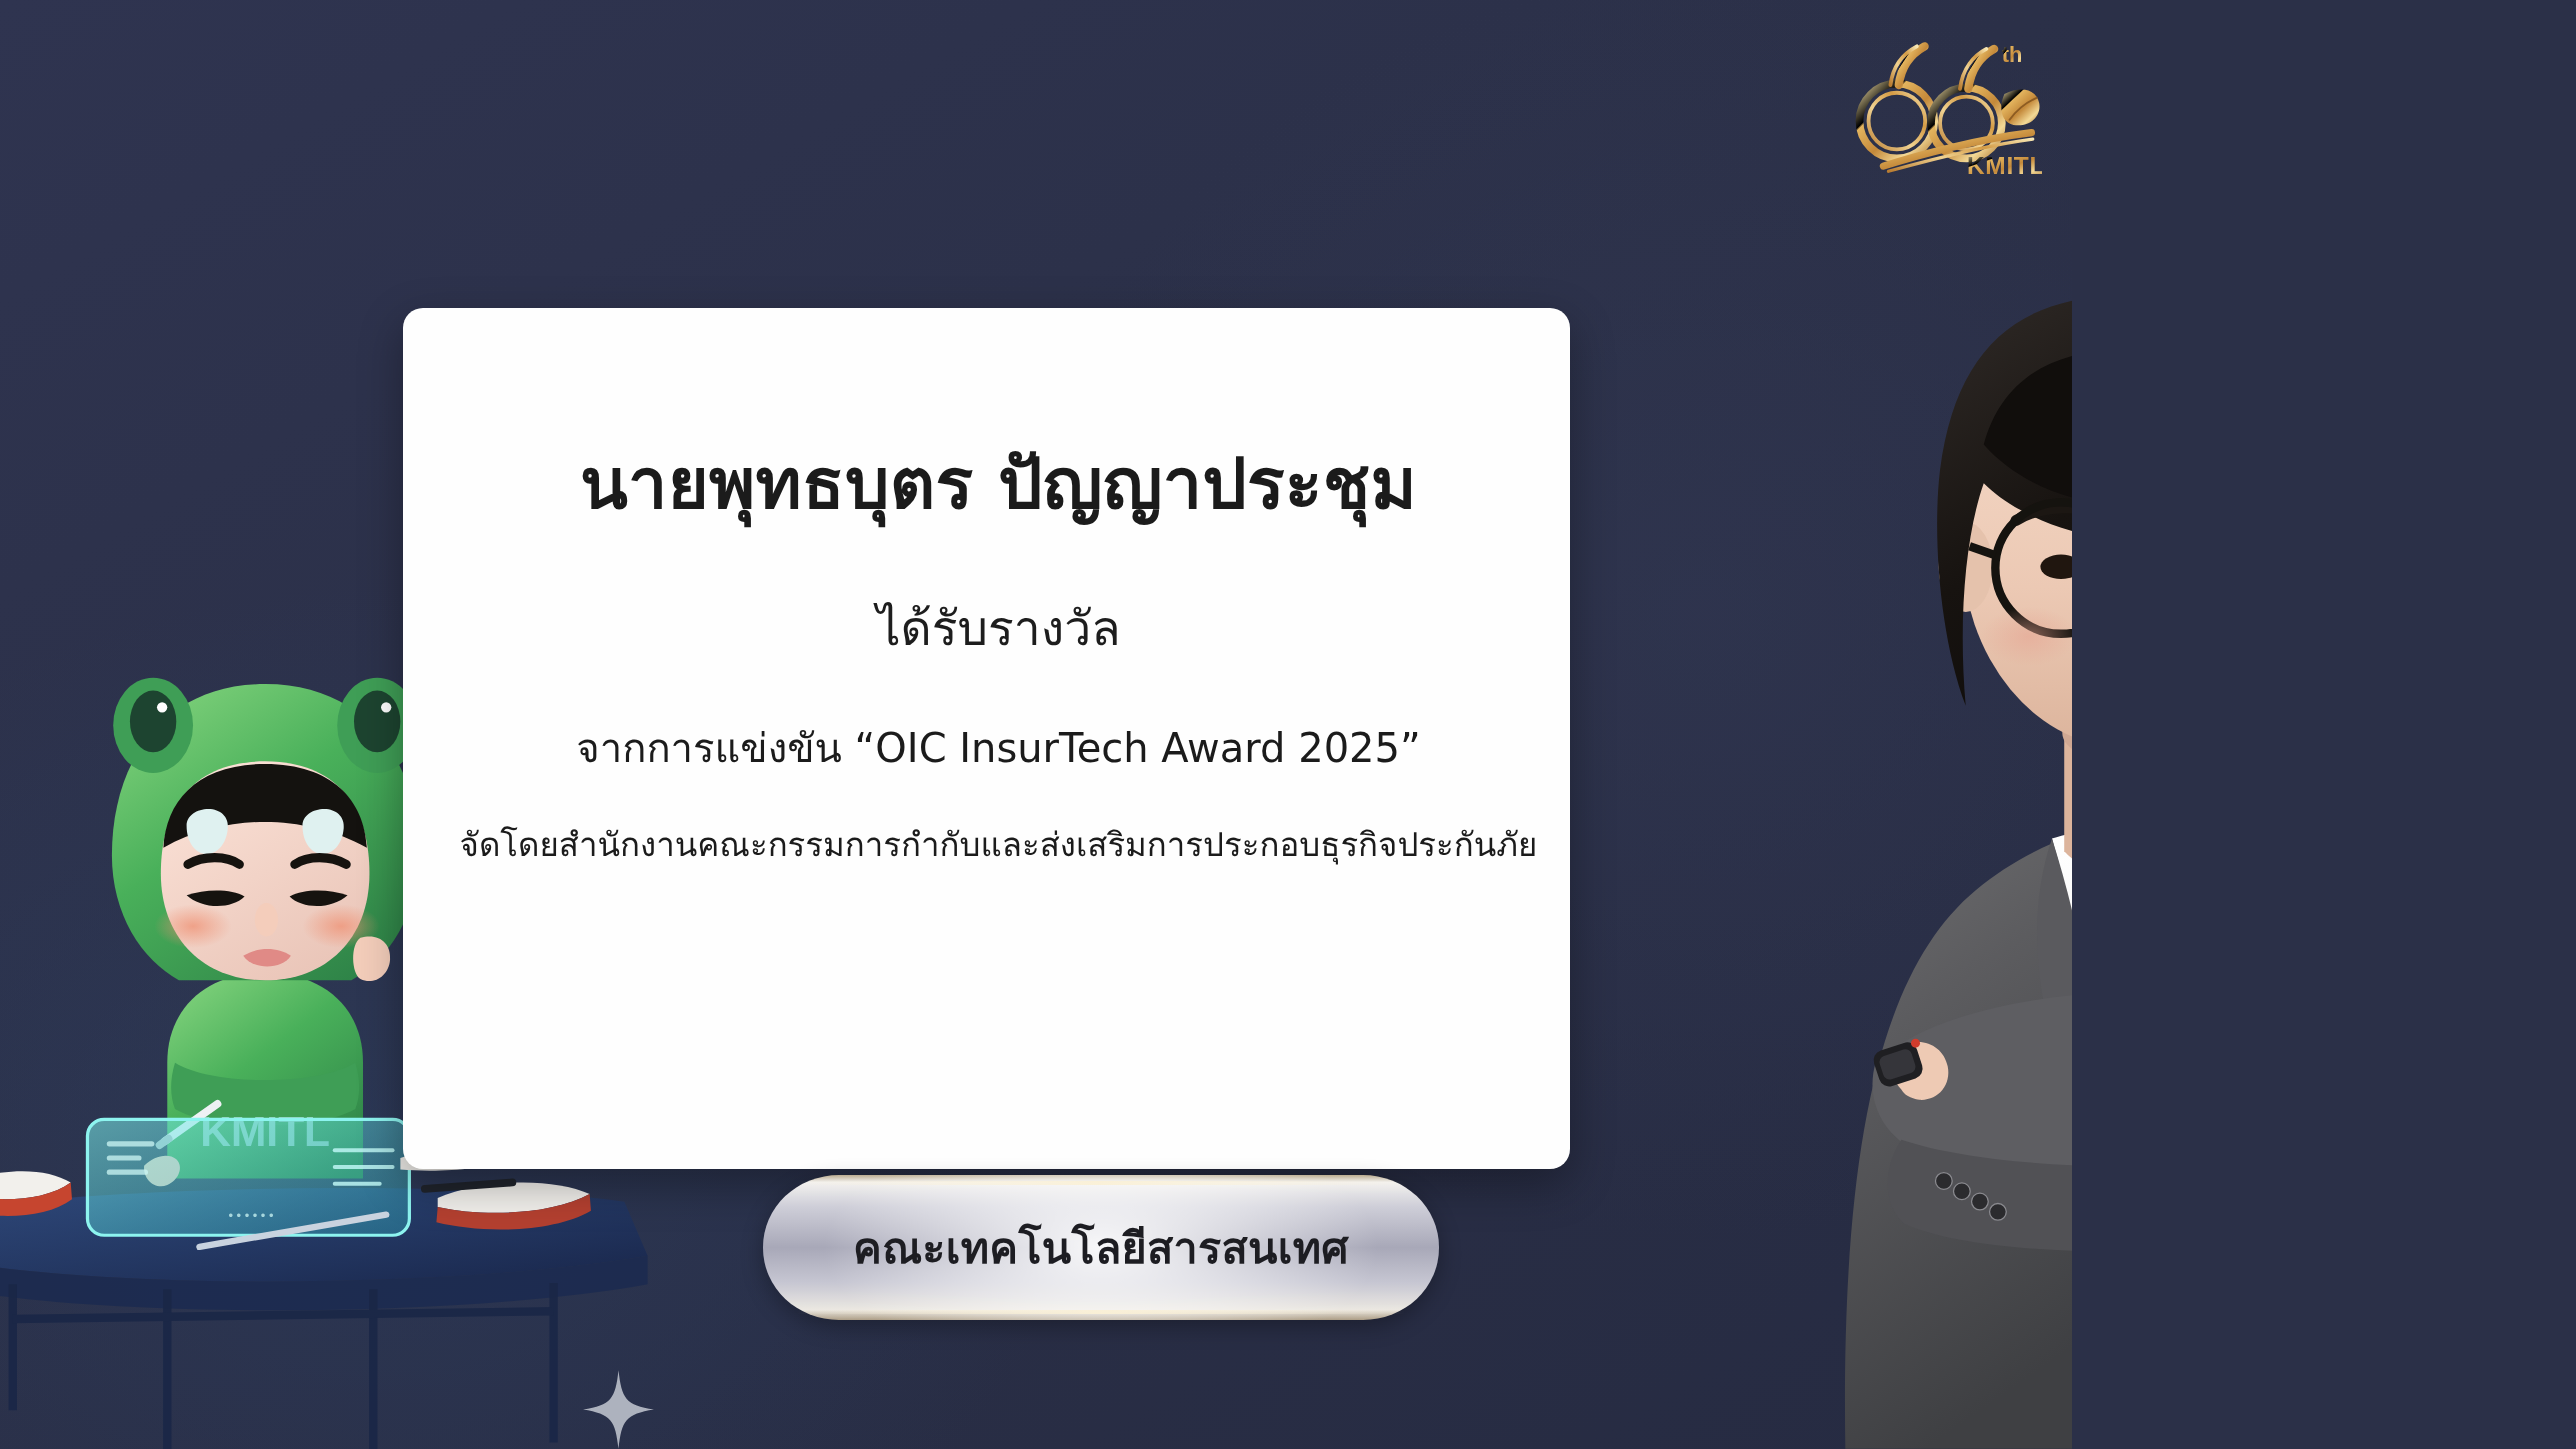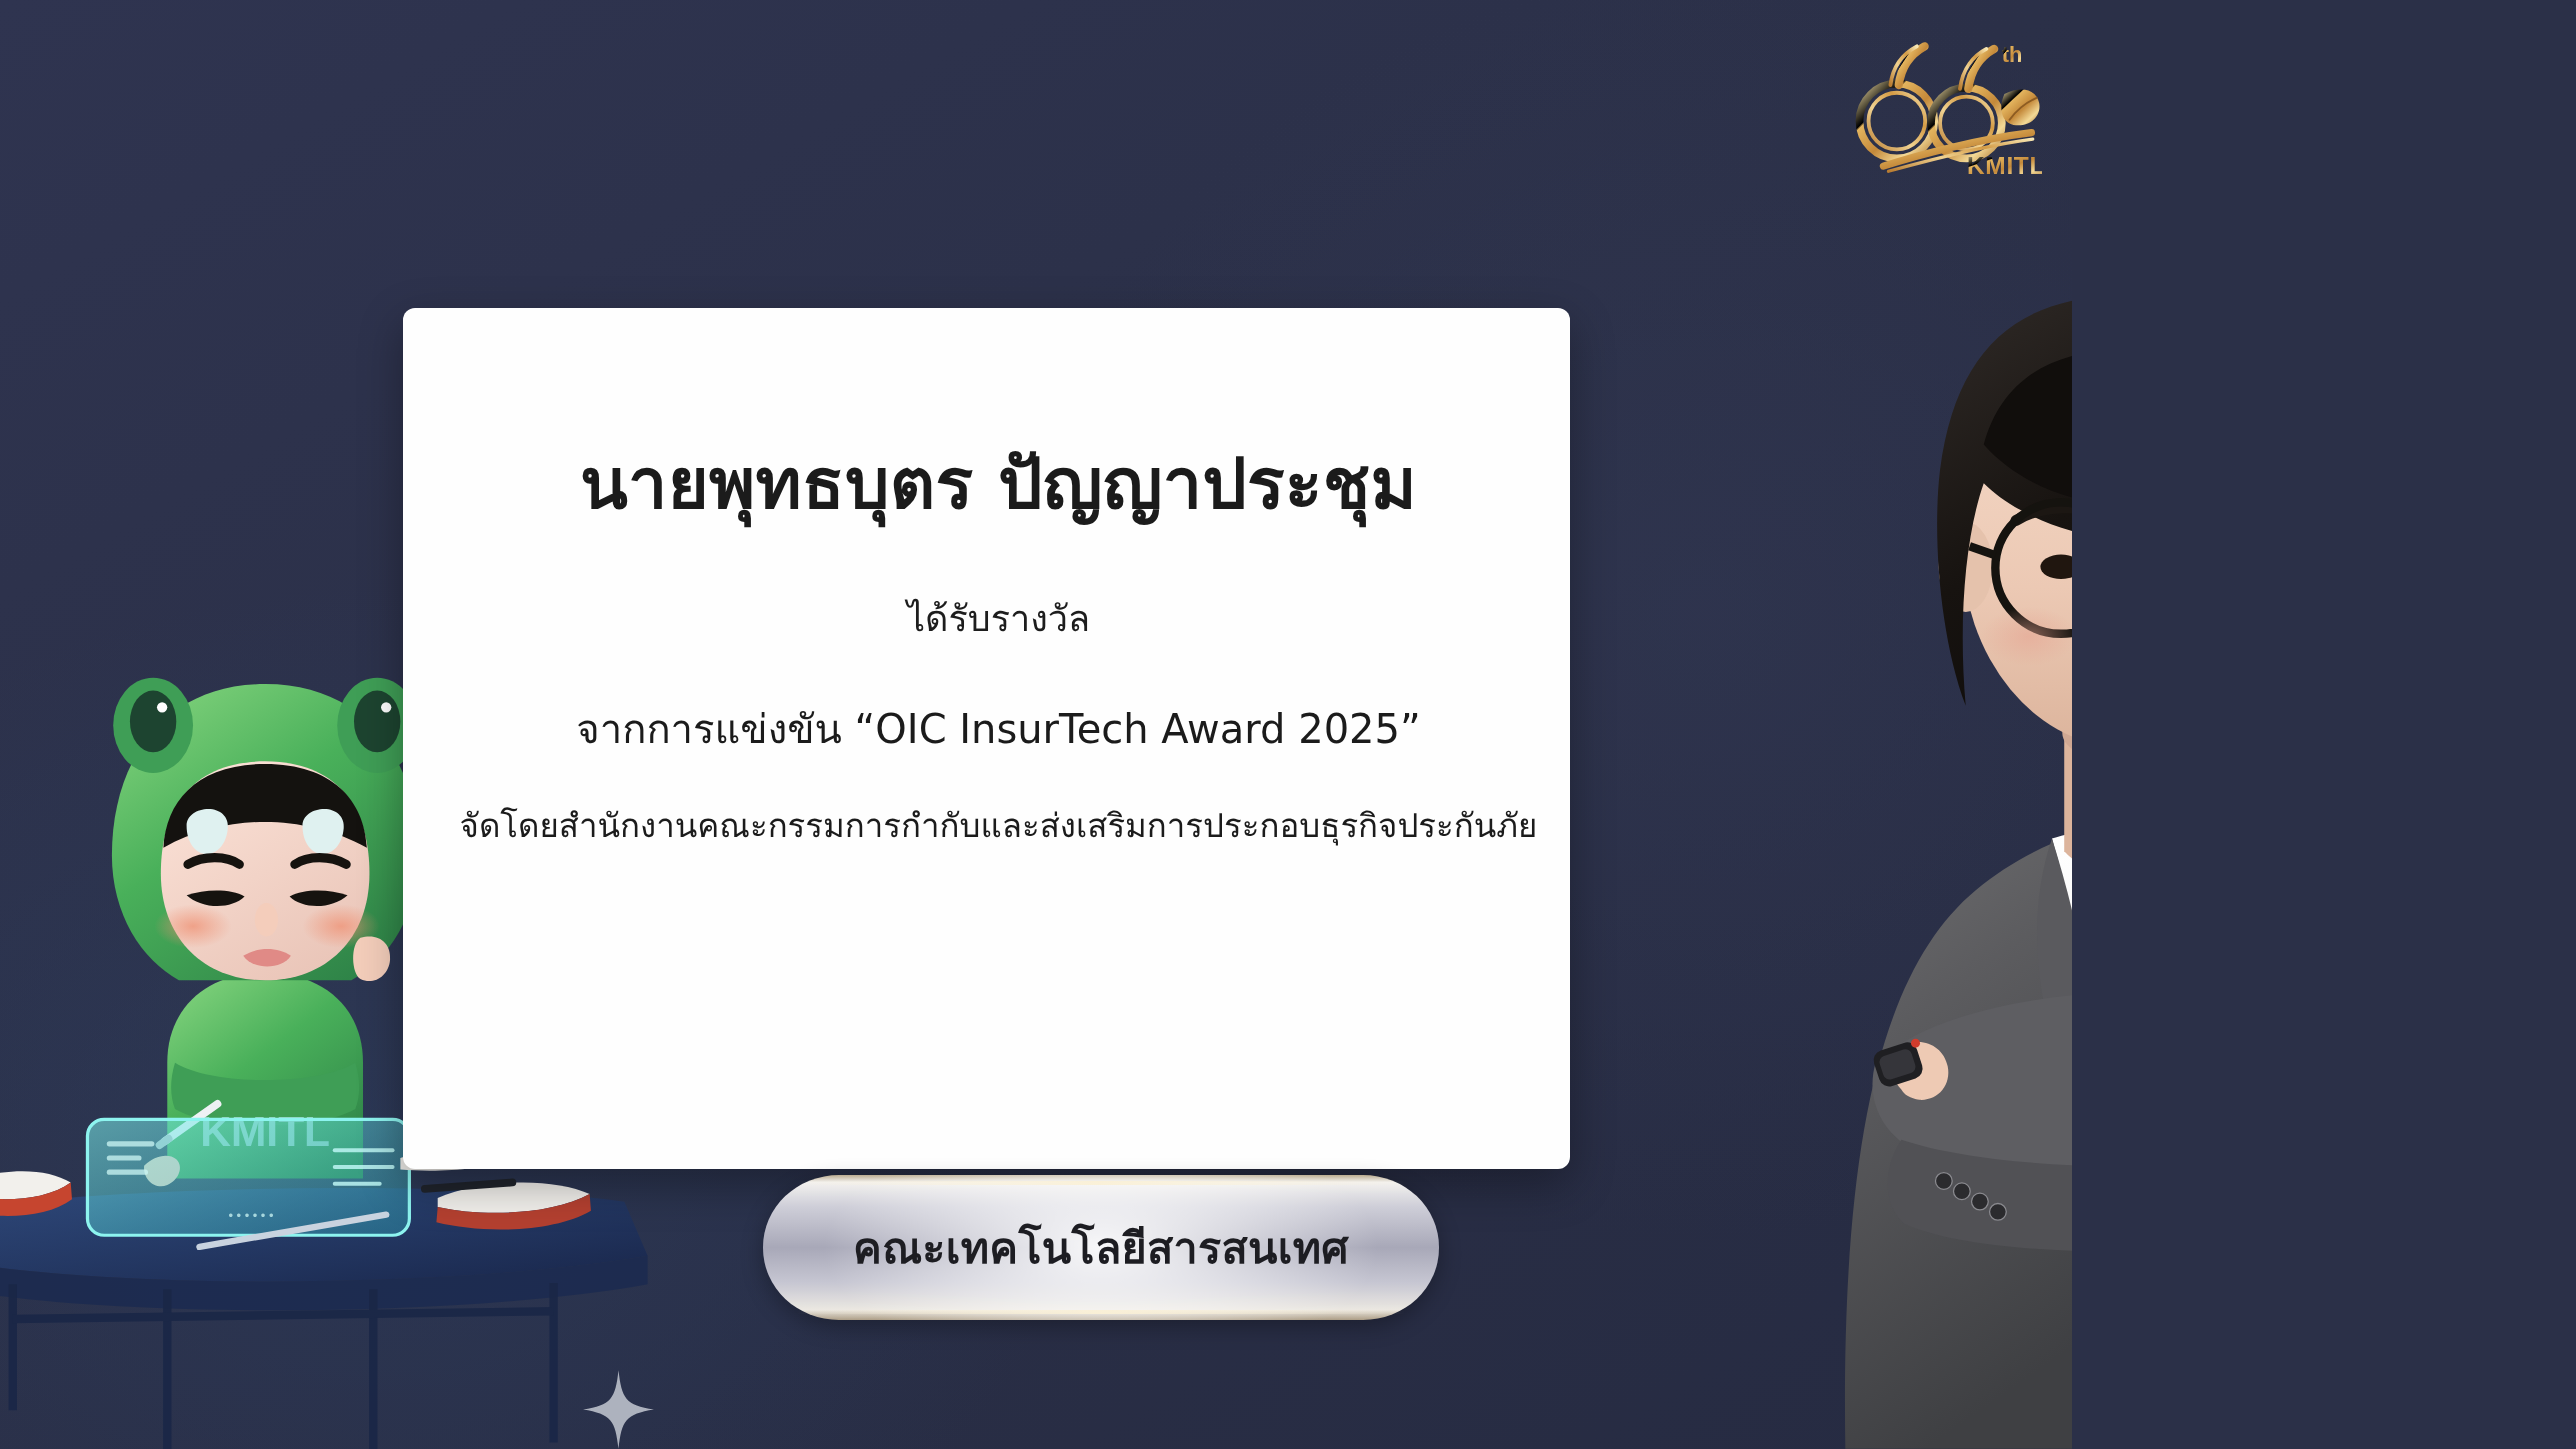--- a/index.html
+++ b/index.html
@@ -31,35 +31,35 @@
   
   #scene { position:absolute; left:-26px; top:612px; width:760px; height:837px; }
   #scene svg { width:100%; height:100%; display:block; }
 
   
   #card {
     position:absolute;
     left:403px; top:308px;
     width:1167px; height:861px;
     background:#fefefe;
-    border-radius:12px;
+    border-radius:20px;
     box-shadow:0 15.5px 45px rgba(0,0,0,.32);
     display:flex; flex-direction:column;
     align-items:center; justify-content:flex-start;
     padding-top:138px;
     z-index:6;
     padding-left:24px;
   }
   .name-line {
     font-size:70px; font-weight:700; color:#1b1b1b;
     letter-spacing:0.3px; line-height:1.1; text-align:center;
   }
   .received-line {
     margin-top:67px;
-    font-size:36px; font-weight:400; color:#1d1d1d; text-align:left;
+    font-size:48px; font-weight:400; color:#1d1d1d; text-align:left;
   }
   .prize-line {
     margin-top:48px;
     font-size:70px; font-weight:700; color:#111; text-align:center;
   }
   .contest-line {
     margin-top:50px;
     font-size:40px; font-weight:400; color:#1b1b1b; text-align:center;
     white-space:nowrap;
   }

